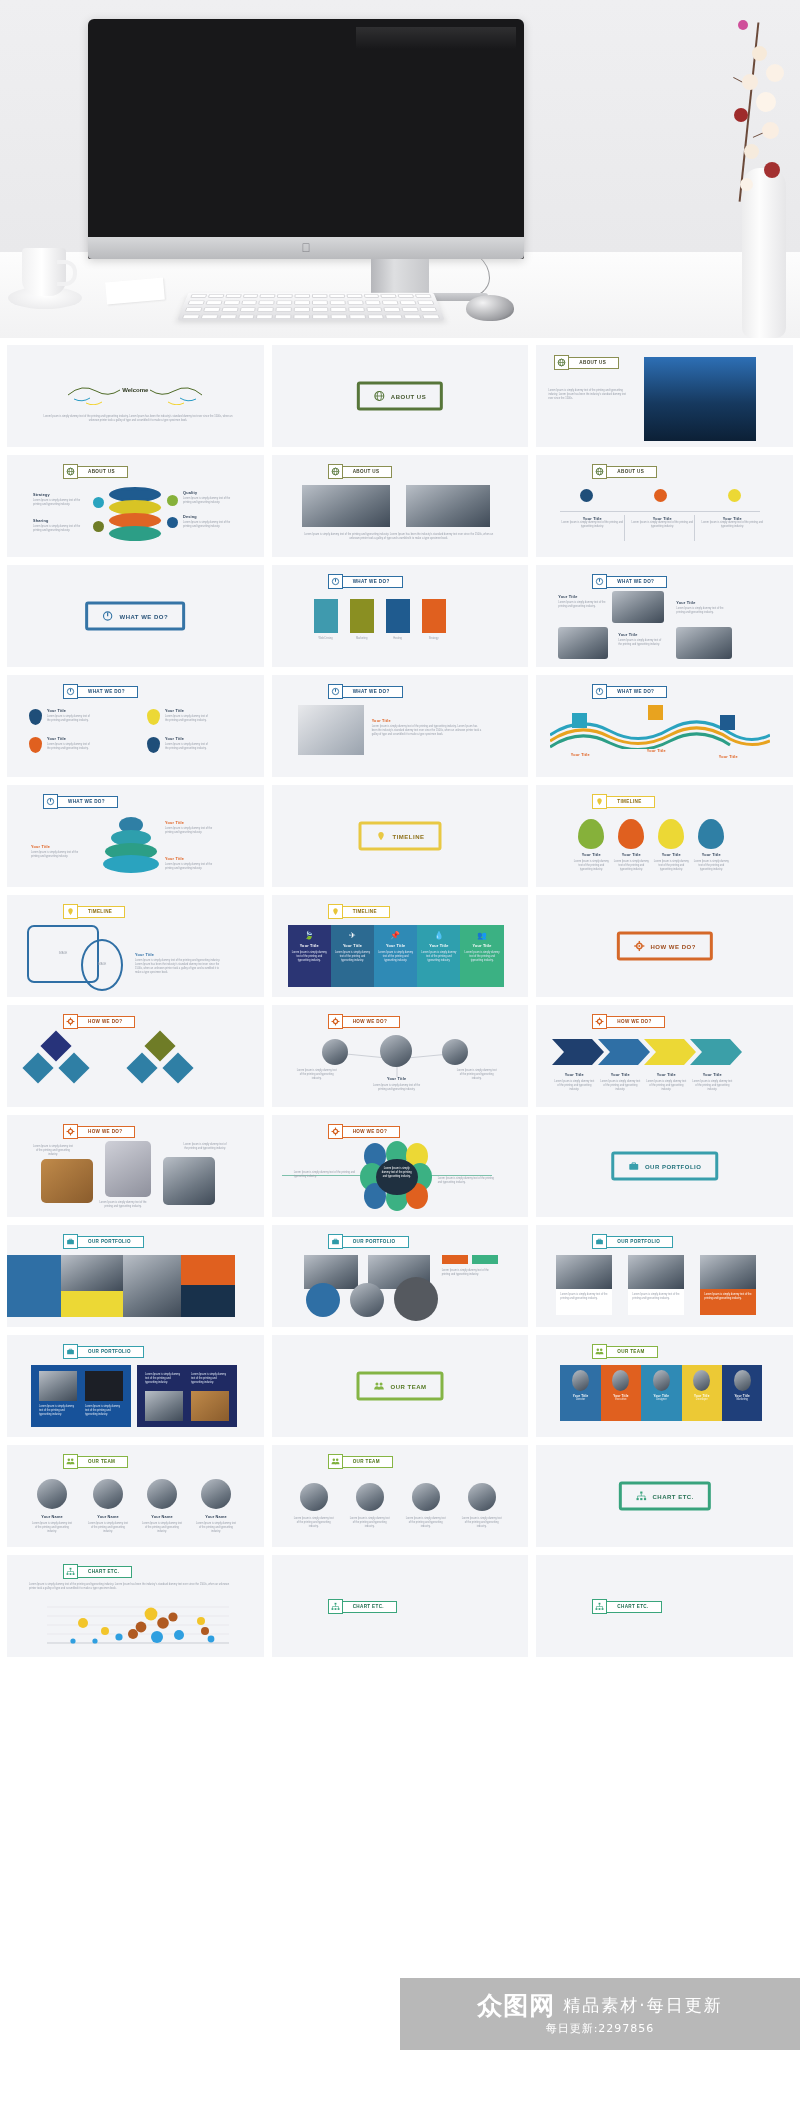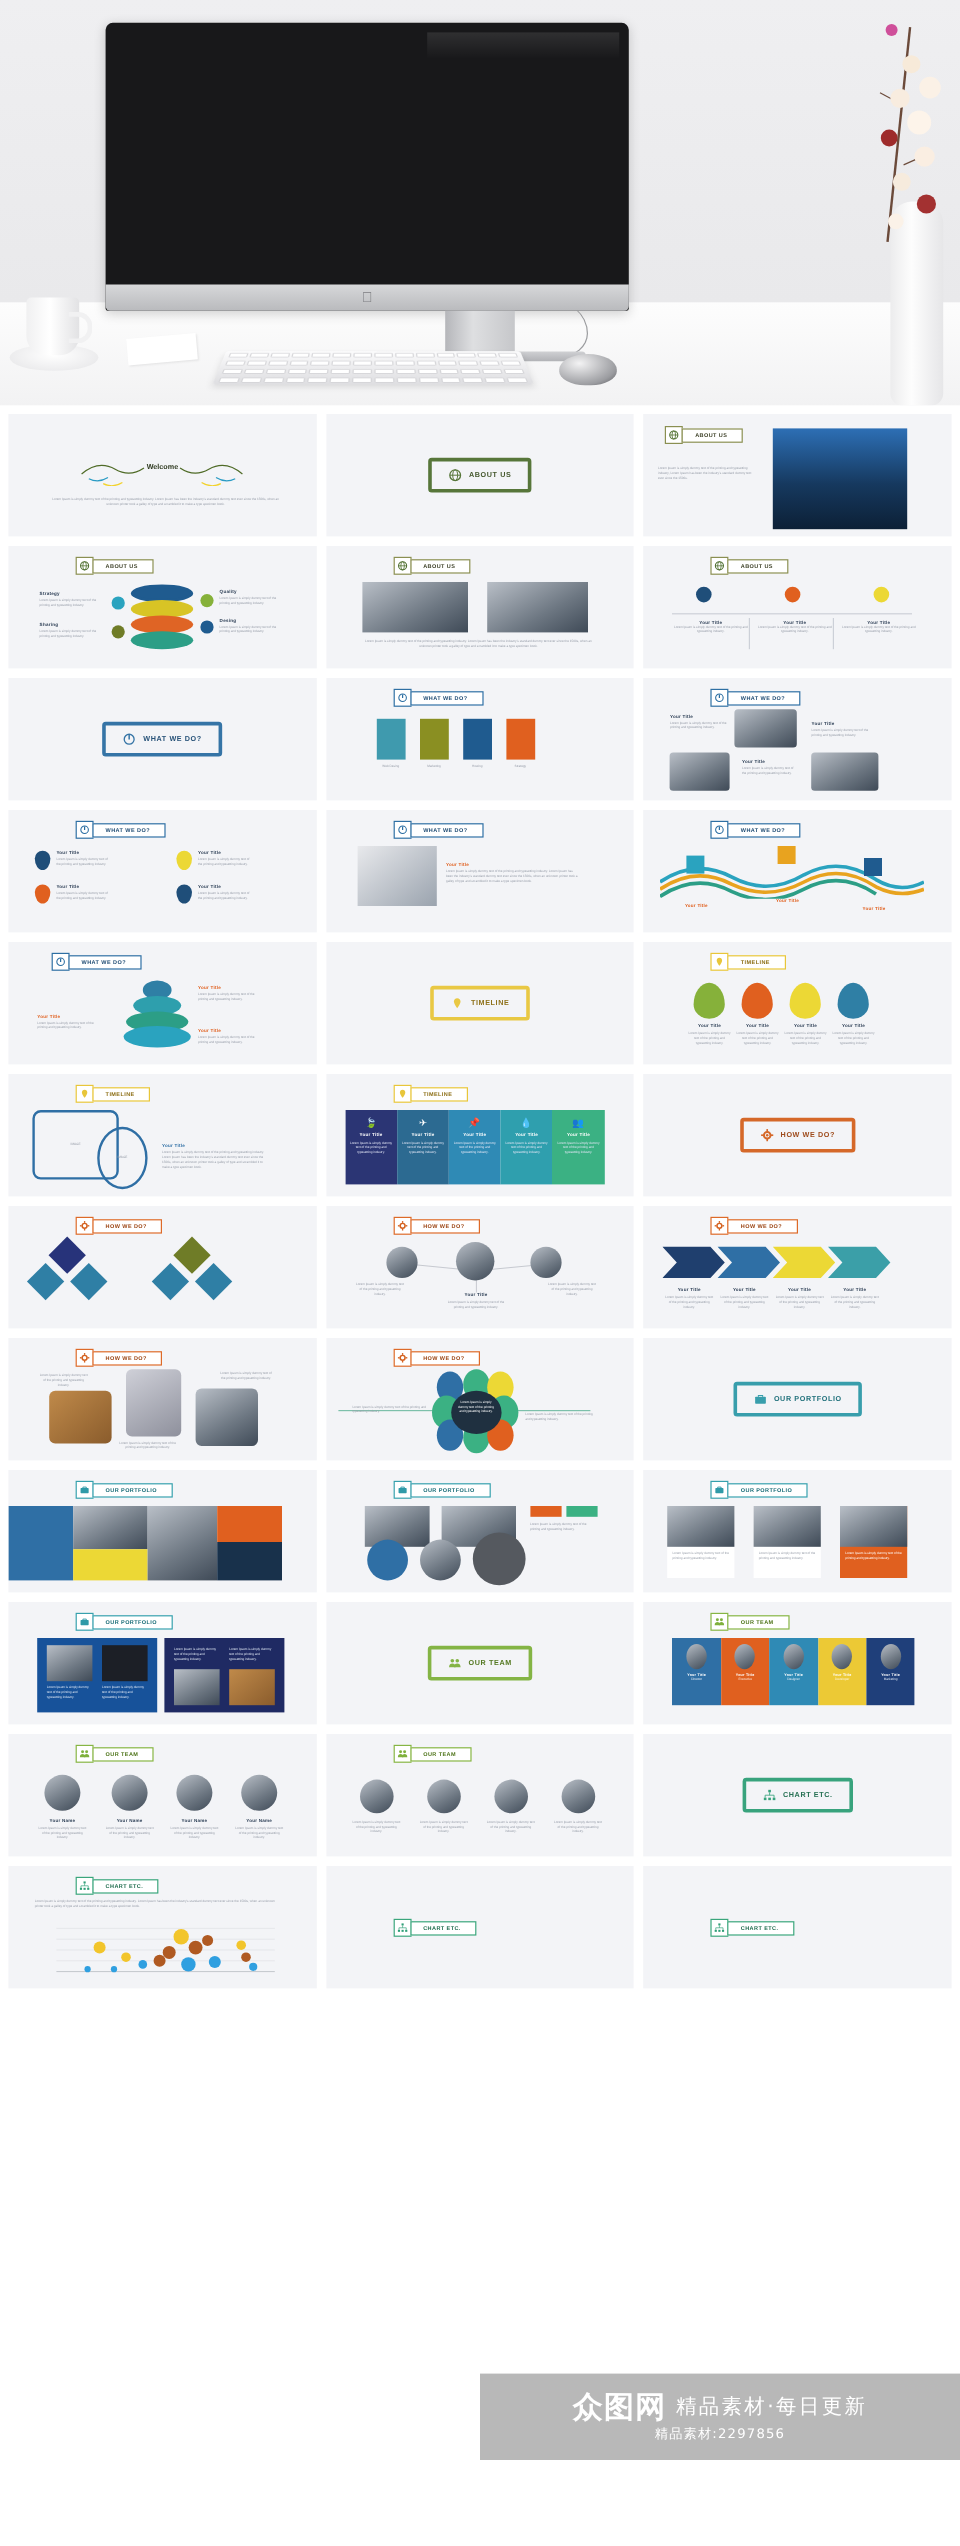--- a/index.html
+++ b/index.html
@@ -1092,16 +1092,16 @@
       </div>
     </div>
 
   </div>
 
   <div class="watermark">
     <div class="wm-row">
       <span class="wm-logo">众图网</span>
       <span class="wm-slogan">精品素材·每日更新</span>
     </div>
-    <div class="wm-code">精品素材:2297856</div>
+    <div class="wm-code">每日更新:2297856</div>
   </div>
 
 </div>
 
 </body></html>

